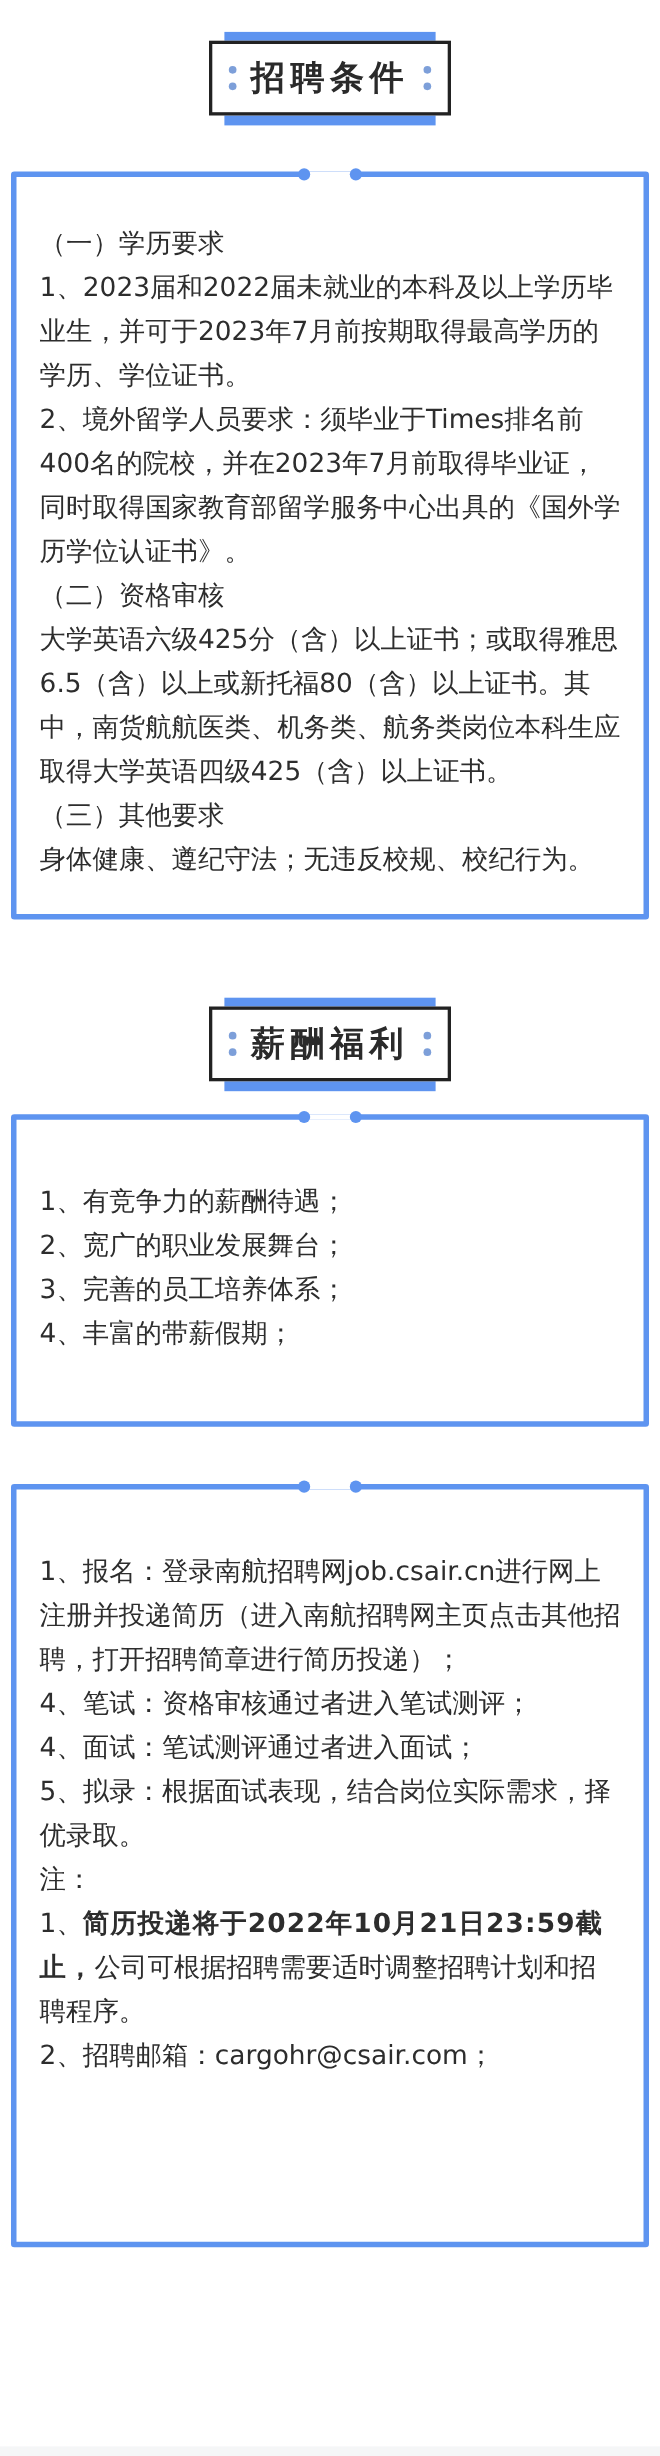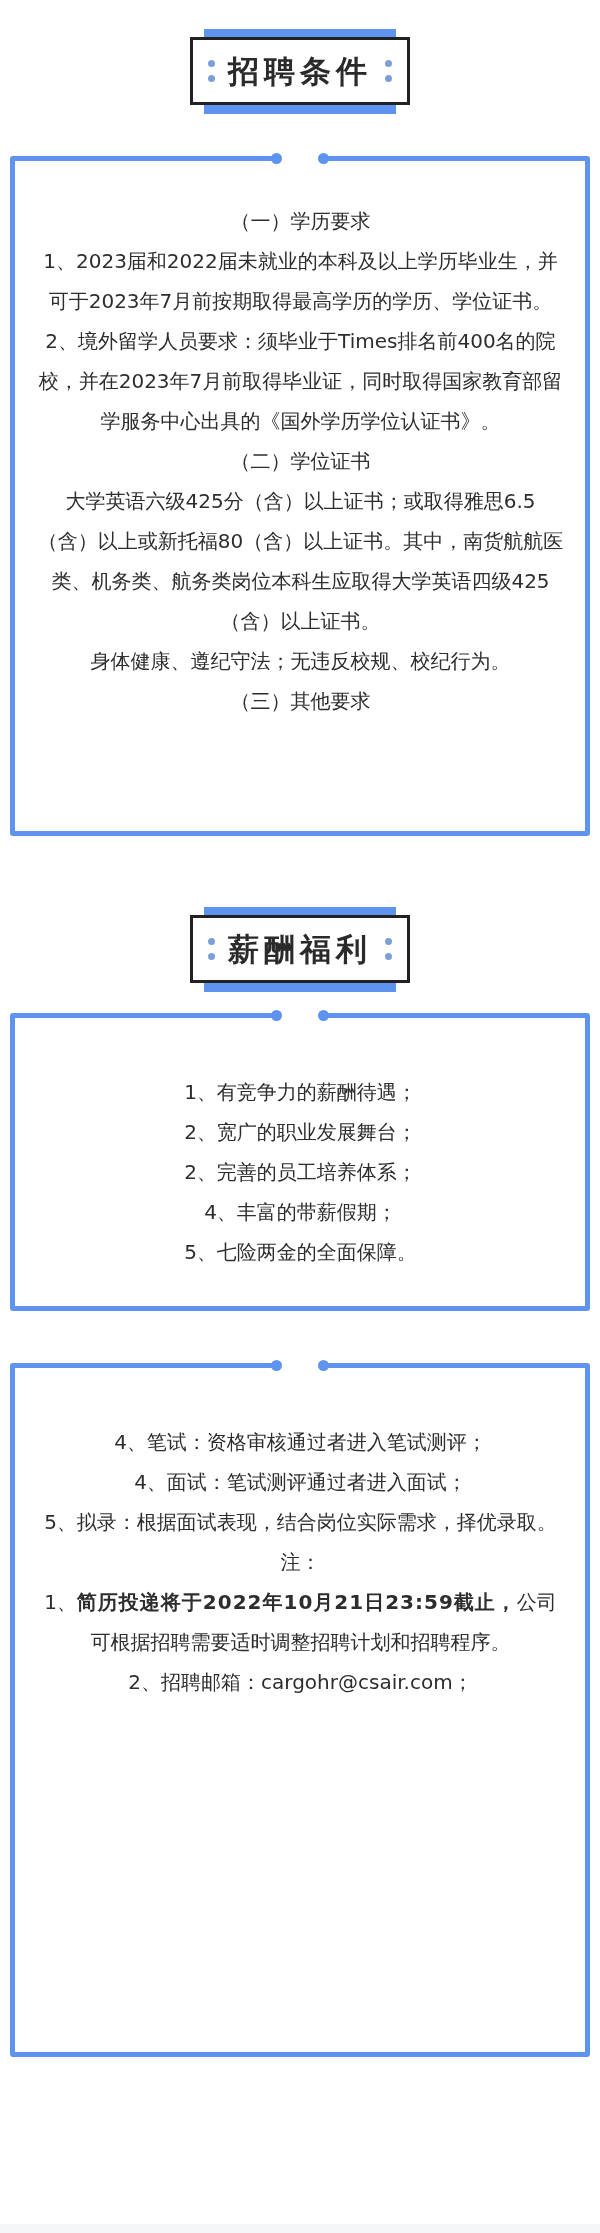--- a/index.html
+++ b/index.html
@@ -55,23 +55,22 @@
   .mt-h2{margin-top:79px;}
   .mt-h3{margin-top:76px;}
   
   .content-box{
     position:relative;
     margin:0 10px;
     background:#ffffff;
     border:5px solid var(--accent);
     border-radius:3px;
     padding:40px 20px 26px 21px;
-    font-size:20px;
+    font-size:24px;
     line-height:40px;
-    text-align:center;
   }
   .content-box.pad-lg{padding-top:54px;padding-bottom:34px;}
   .mt-b1{margin-top:51px;min-height:680px;}
   .mt-b2{margin-top:30px;min-height:284px;}
   .mt-b3{margin-top:52px;min-height:694px;}
   
   .content-box::before{
     content:"";
     position:absolute;
     top:-5px;left:50%;
@@ -117,24 +116,24 @@
     </div>
   </div>
 
   <div class="content-box mt-b1">
     <span class="gap-dot l"></span>
     <span class="gap-dot r"></span>
     <div class="box-body">
         <p><span>（一）学历要求</span></p>
         <p><span>1、2023届和2022届未就业的本科及以上学历毕业生，并可于2023年7月前按期取得最高学历的学历、学位证书。</span></p>
         <p><span>2、境外留学人员要求：须毕业于Times排名前400名的院校，并在2023年7月前取得毕业证，同时取得国家教育部留学服务中心出具的《国外学历学位认证书》。</span></p>
-        <p><span>（二）学位证书</span></p>
+        <p><span>（二）资格审核</span></p>
         <p><span>大学英语六级425分（含）以上证书；或取得雅思6.5（含）以上或新托福80（含）以上证书。其中，南货航航医类、机务类、航务类岗位本科生应取得大学英语四级425（含）以上证书。</span></p>
+        <p><span>（三）其他要求</span></p>
         <p><span>身体健康、遵纪守法；无违反校规、校纪行为。</span></p>
-        <p><span>（三）其他要求</span></p>
       </div>
   </div>
 
   <div class="sec-header mt-h2">
     <div class="bar"></div>
     <div class="hbox">
       <span class="dotcol">
           <i></i>
           <i></i>
         </span>
@@ -145,31 +144,31 @@
         </span>
     </div>
   </div>
 
   <div class="content-box pad-lg mt-b2">
     <span class="gap-dot l"></span>
     <span class="gap-dot r"></span>
     <div class="box-body">
         <p><span>1、有竞争力的薪酬待遇；</span></p>
         <p><span>2、宽广的职业发展舞台；</span></p>
-        <p><span>2、完善的员工培养体系；</span></p>
+        <p><span>3、完善的员工培养体系；</span></p>
         <p><span>4、丰富的带薪假期；</span></p>
-        <p><span>5、七险两金的全面保障。</span></p>
       </div>
   </div>
 
 
   <div class="content-box pad-lg mt-b3">
     <span class="gap-dot l"></span>
     <span class="gap-dot r"></span>
     <div class="box-body">
+        <p><span>1、报名：登录南航招聘网job.csair.cn进行网上注册并投递简历（进入南航招聘网主页点击其他招聘，打开招聘简章进行简历投递）；</span></p>
         <p><span>4、笔试：资格审核通过者进入笔试测评；</span></p>
         <p><span>4、面试：笔试测评通过者进入面试；</span></p>
         <p><span>5、拟录：根据面试表现，结合岗位实际需求，择优录取。</span></p>
         <p><span>注：</span></p>
         <p><span>1、</span><span class="b">简历投递将于2022年10月21日23:59截止，</span><span>公司可根据招聘需要适时调整招聘计划和招聘程序。</span></p>
         <p><span>2、招聘邮箱：cargohr@csair.com；</span></p>
       </div>
   </div>
 
   <div class="bottom-strip"></div>

